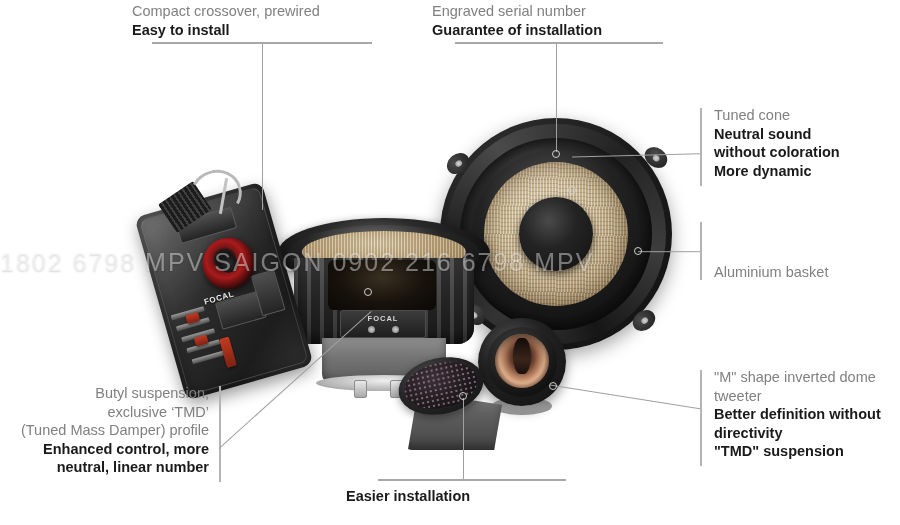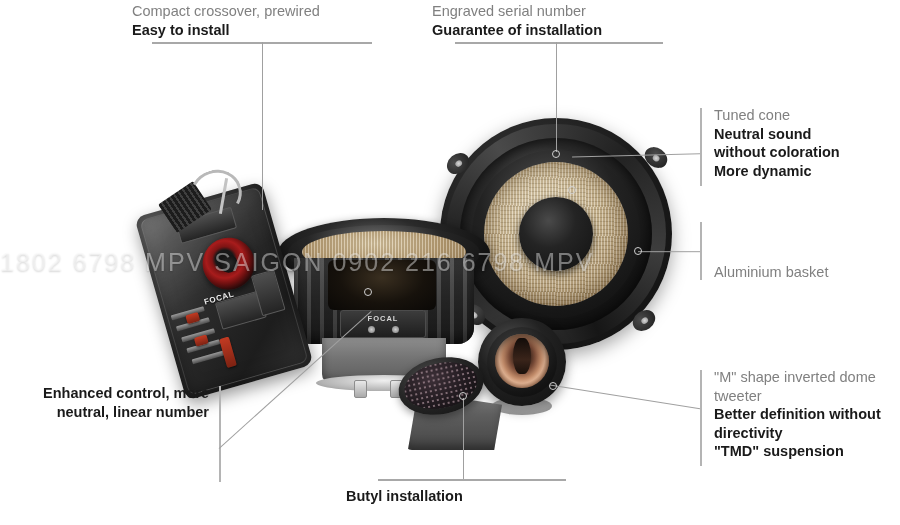--- a/index.html
+++ b/index.html
@@ -413,21 +413,24 @@
 
   <div class="callout align-left" style="left:714px;top:368px;width:188px;">
     <div class="c-title">"M" shape inverted dome
 tweeter</div>
     <div class="c-body">Better definition without
 directivity
 "TMD" suspension</div>
   </div>
 
   <div class="callout align-right" style="left:0px;top:384px;width:209px;">
+    <div class="c-title">Butyl suspension,
+exclusive ‘TMD’
+(Tuned Mass Damper) profile</div>
     <div class="c-body">Enhanced control, more
 neutral, linear number</div>
   </div>
 
   <div class="callout align-center" style="left:346px;top:487px;width:252px;">
-    <div class="c-body">Butyl installation</div>
+    <div class="c-body">Easier installation</div>
   </div>
 
 </div>
 
 </body></html>

